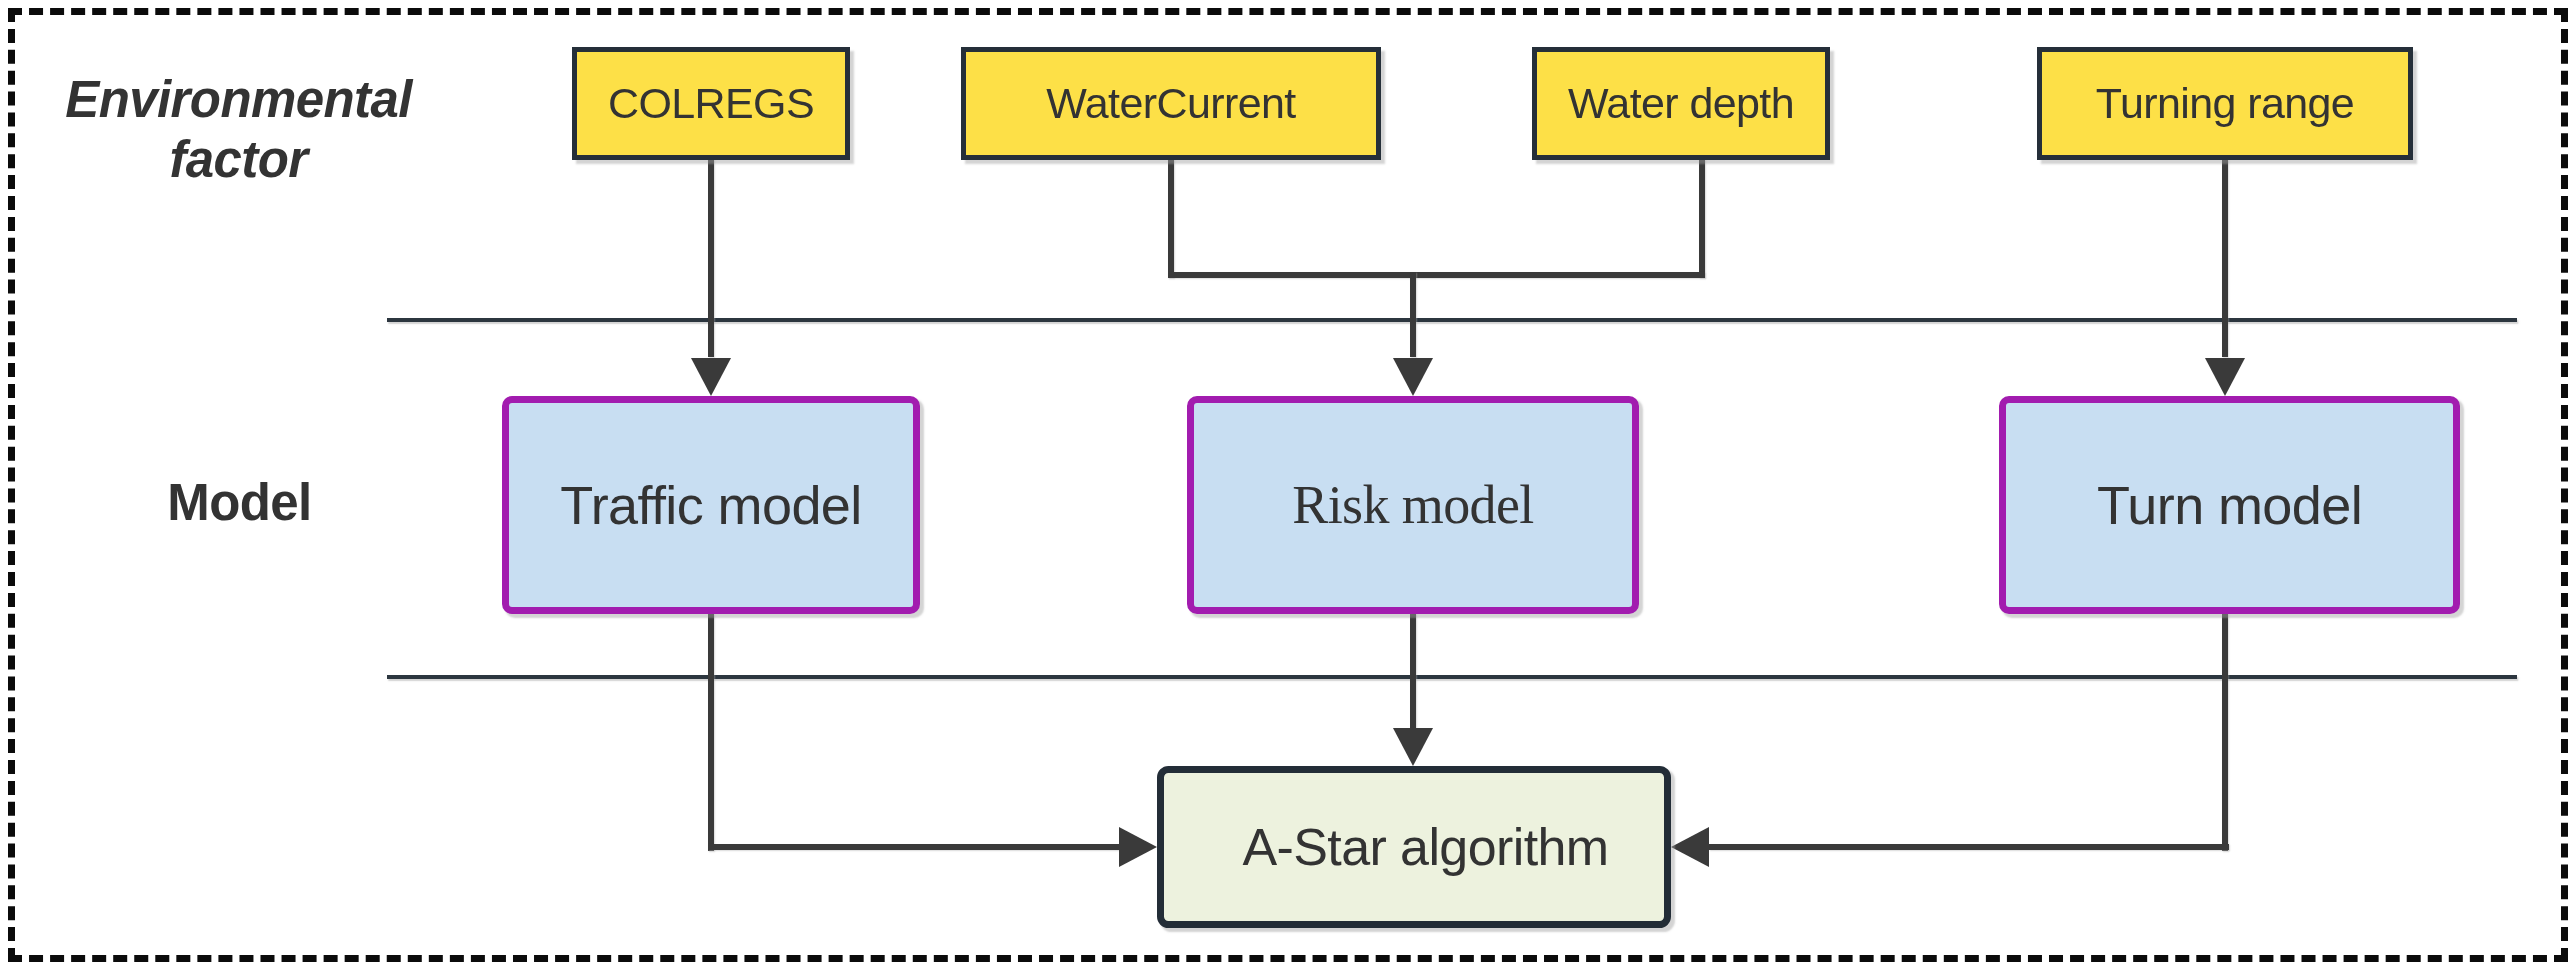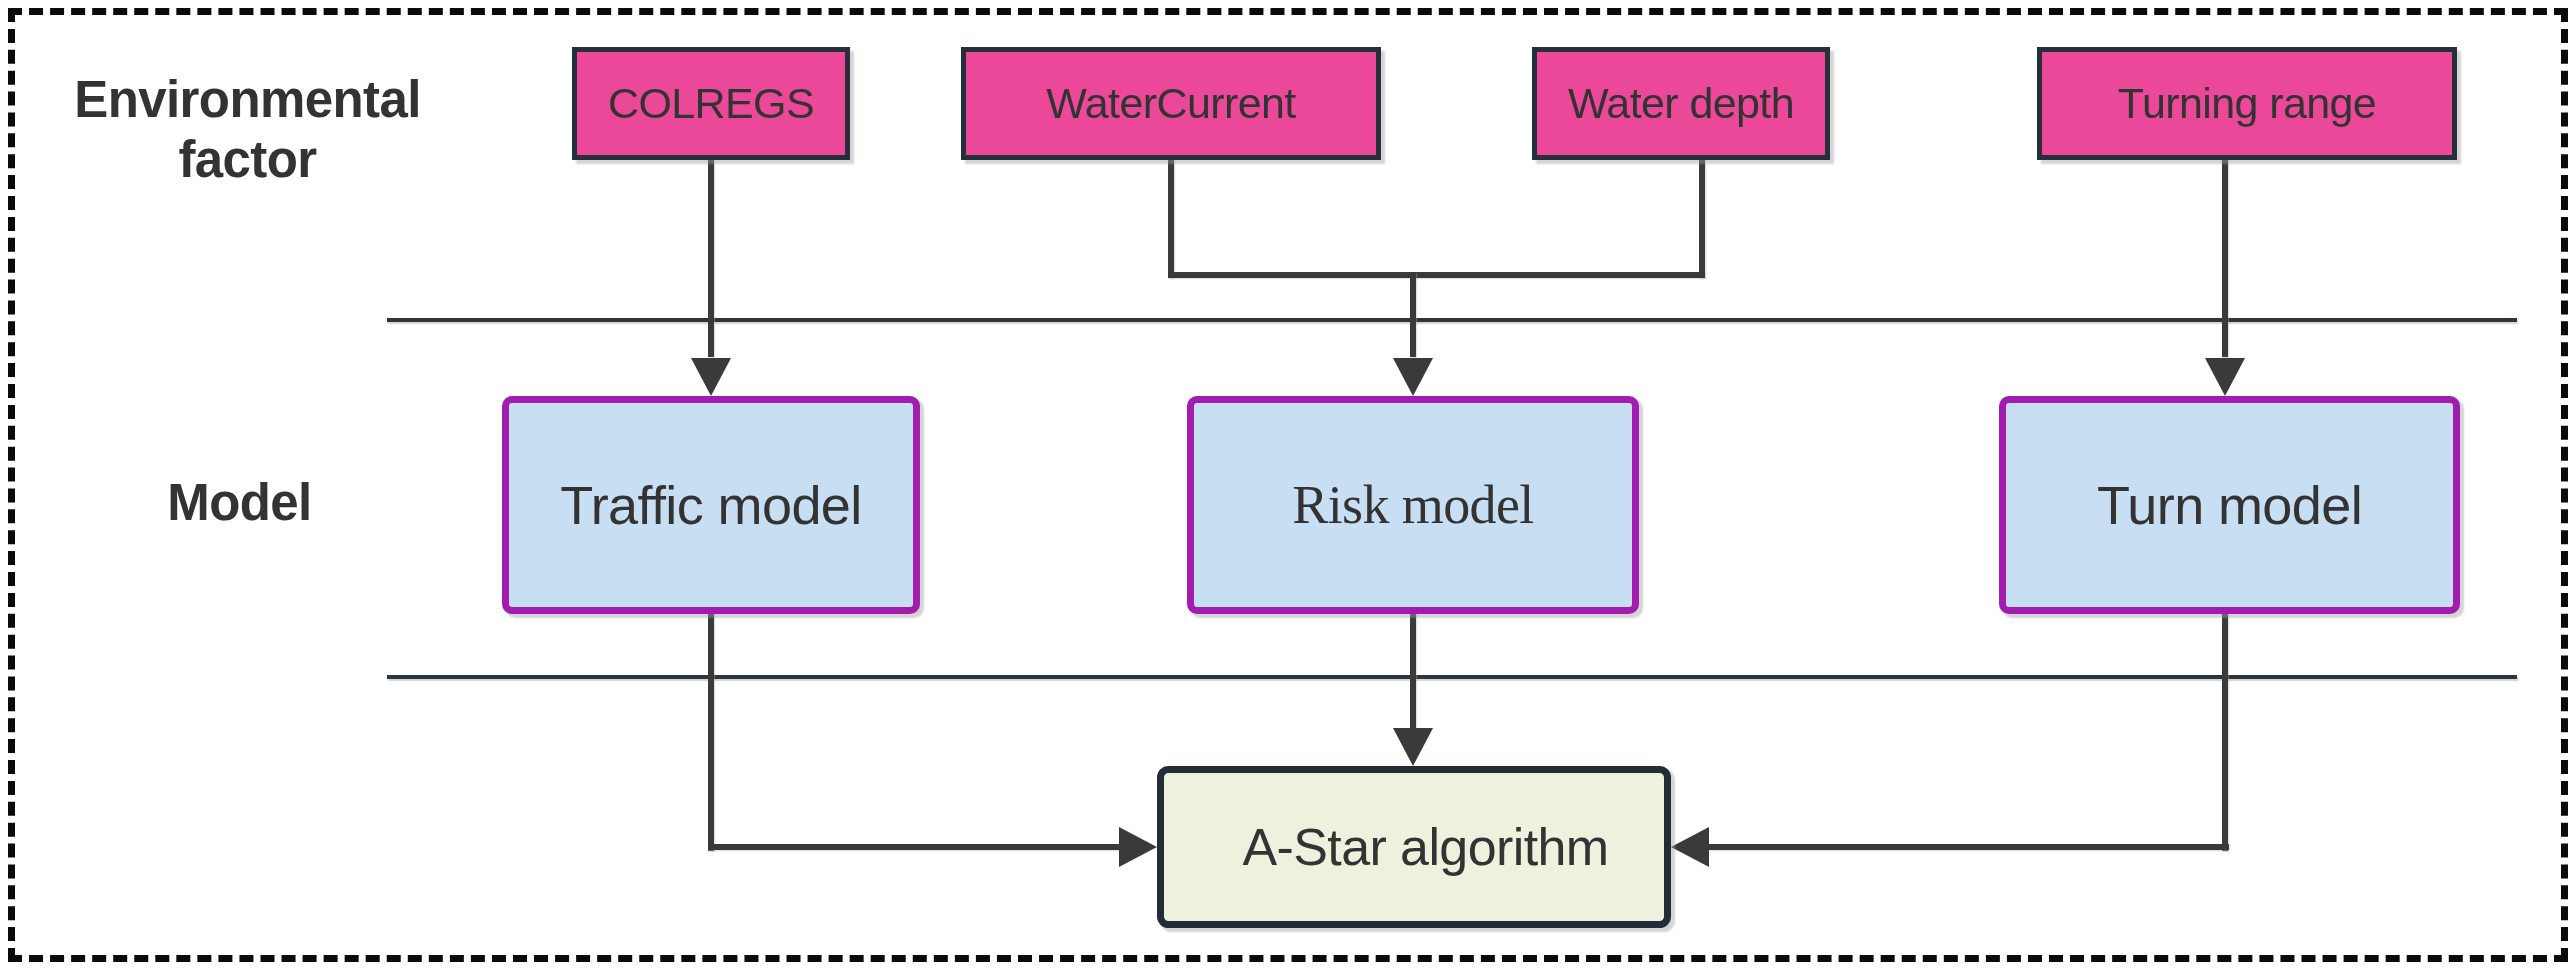--- a/index.html
+++ b/index.html
@@ -35,21 +35,21 @@
     align-items: center;
     justify-content: center;
     text-align: center;
     letter-spacing: -0.6px;
     white-space: nowrap;
     box-shadow: 3.8px 3.8px 1.9px rgba(160,160,160,0.45);
   }
   .factor-box {
     top: 47px;
     height: 113px;
-    background: #ec4899;
+    background: #fde047;
     border: 5.7px solid #252f39;
     font-size: 43px;
   }
   .model-box {
     top: 396px;
     height: 218px;
     background: #c8def2;
     border: 7px solid #a21caf;
     border-radius: 10px;
     font-size: 54px;
@@ -102,21 +102,21 @@
     border-right: 38px solid #3a3a3a;
   }
 </style>
 </head>
 <body>
 
 <div class="canvas">
 
   <div class="frame"></div>
 
-  <div class="row-label" style="left:45px; top:70px;">
+  <div class="row-label" style="left:36px; top:70px;font-style:italic;">
     <div>Environmental</div>
     <div>factor</div>
   </div>
   <div class="row-label" style="left:37px; top:473px;">Model</div>
 
   <div class="separator" style="top:318px;"></div>
   <div class="separator" style="top:675px;"></div>
 
   <div class="vline" style="left:708px; top:159px; height:198px;"></div>
   <div class="arrow-down" style="left:691px; top:358px;"></div>
@@ -137,21 +137,21 @@
   <div class="vline" style="left:1410px; top:613px; height:116px;"></div>
   <div class="arrow-down" style="left:1393px; top:728px;"></div>
 
   <div class="vline" style="left:2222px; top:613px; height:238px;"></div>
   <div class="hline" style="left:1709px; top:844px; width:520px;"></div>
   <div class="arrow-left" style="left:1671px; top:827px;"></div>
 
   <div class="box factor-box" style="left:572px;  width:278px;">COLREGS</div>
   <div class="box factor-box" style="left:961px; width:420px;">WaterCurrent</div>
   <div class="box factor-box" style="left:1532px; width:298px;">Water depth</div>
-  <div class="box factor-box" style="left:2037px; width:420px;">Turning range</div>
+  <div class="box factor-box" style="left:2037px; width:376px;">Turning range</div>
 
   <div class="box model-box" style="left:502px;  width:418px;">Traffic model</div>
   <div class="box model-box" style="left:1187px; width:452px;font-family:Liberation Serif, serif;">Risk model</div>
   <div class="box model-box" style="left:1999px; width:461px;">Turn model</div>
 
   <div class="box algo-box">A-Star algorithm</div>
 
 </div>
 
 

